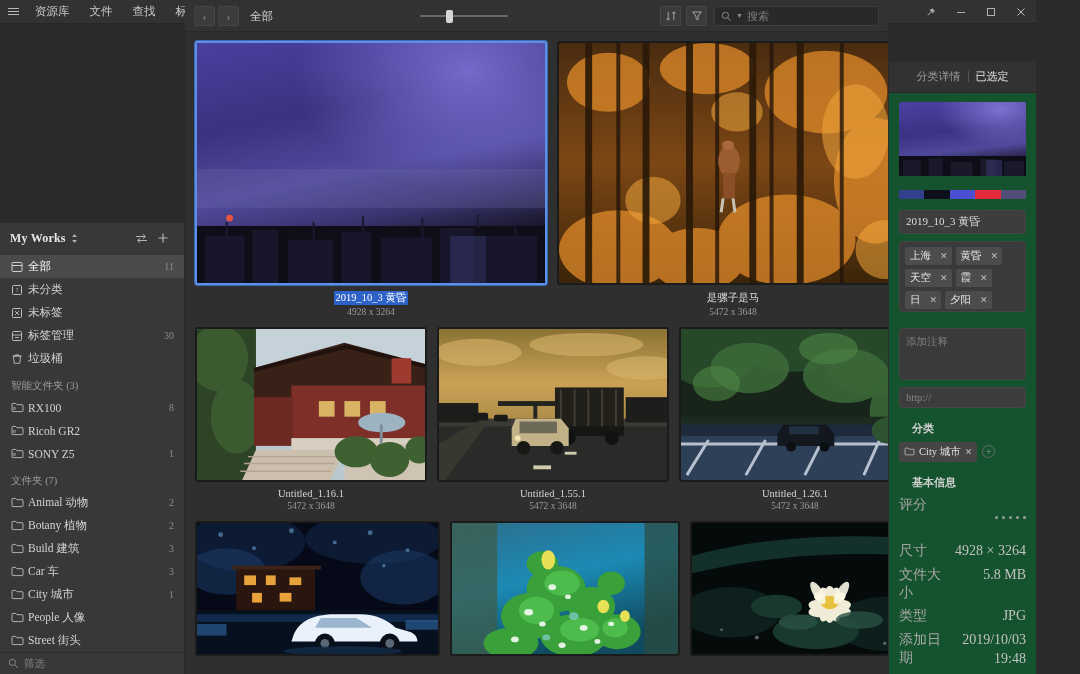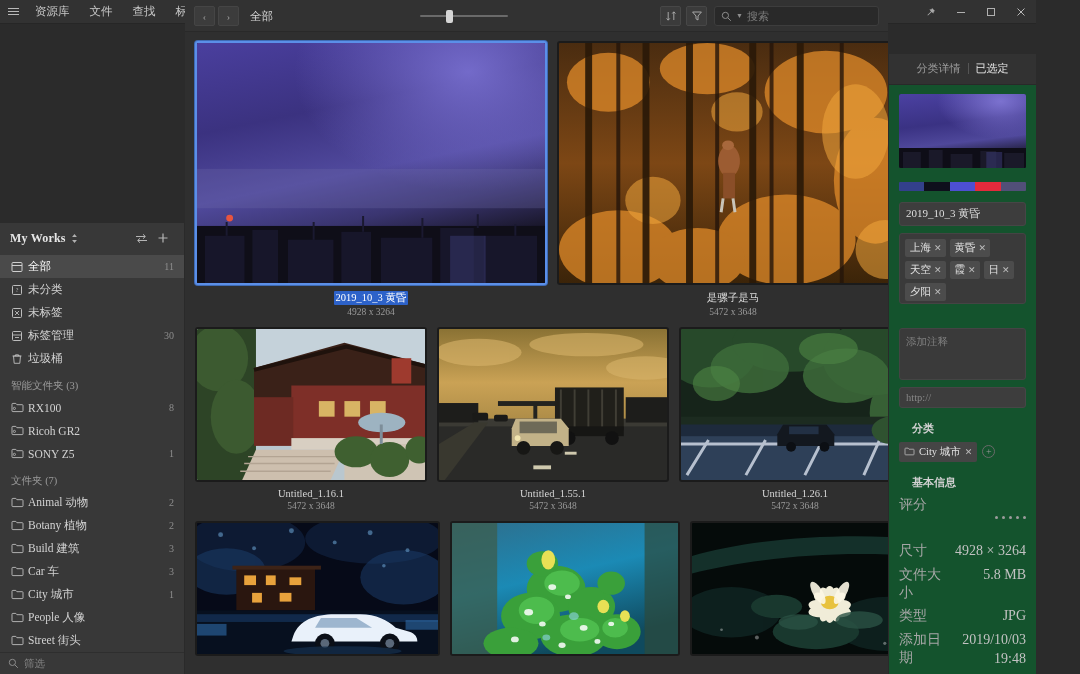--- a/index.html
+++ b/index.html
@@ -141,25 +141,25 @@
   .rp-input {
     margin-top: 11px; background: #3d3d3d; border: 1px solid #464646; border-radius: 3px;
     font-size: 11px; color: #ddd; padding: 5px 6px; width: 100%; font-family: inherit; outline: none;
   }
   .tagbox {
     margin-top: 7px; background: #3a3a3a; border: 1px solid #444; border-radius: 3px;
     padding: 5px 4px 2px 5px; display: flex; flex-wrap: wrap; gap: 4px;
   }
   .tag {
     background: #4c4c4c; border-radius: 2px; font-size: 10.5px; color: #e2e2e2;
-    padding: 2px 4px 2px 5px; display: flex; align-items: center; gap: 3px; white-space: nowrap;
+    padding: 2px 4px 2px 5px; display: flex; align-items: center; gap: 9px; white-space: nowrap;
   }
   .tag .x { color: #bcbcbc; font-size: 9px; }
   .note {
-    margin-top: 24px; background: #3a3a3a; border: 1px solid #444; border-radius: 3px;
+    margin-top: 16px; background: #3a3a3a; border: 1px solid #444; border-radius: 3px;
     height: 52px; padding: 6px; font-size: 10.5px; color: #7e7e7e;
   }
   .urlbar {
     margin-top: 7px; background: #3d3d3d; border: 1px solid #464646; border-radius: 3px;
     height: 21px; display: flex; align-items: center; padding: 0 6px; font-size: 10.5px; color: #868686;
   }
   .rp-h {
     font-size: 11px; color: #d0d0d0; font-weight: bold; margin-top: 13px; margin-bottom: 6px; margin-left: 13px;
   }
   .catbox { display: flex; align-items: center; gap: 5px; }

